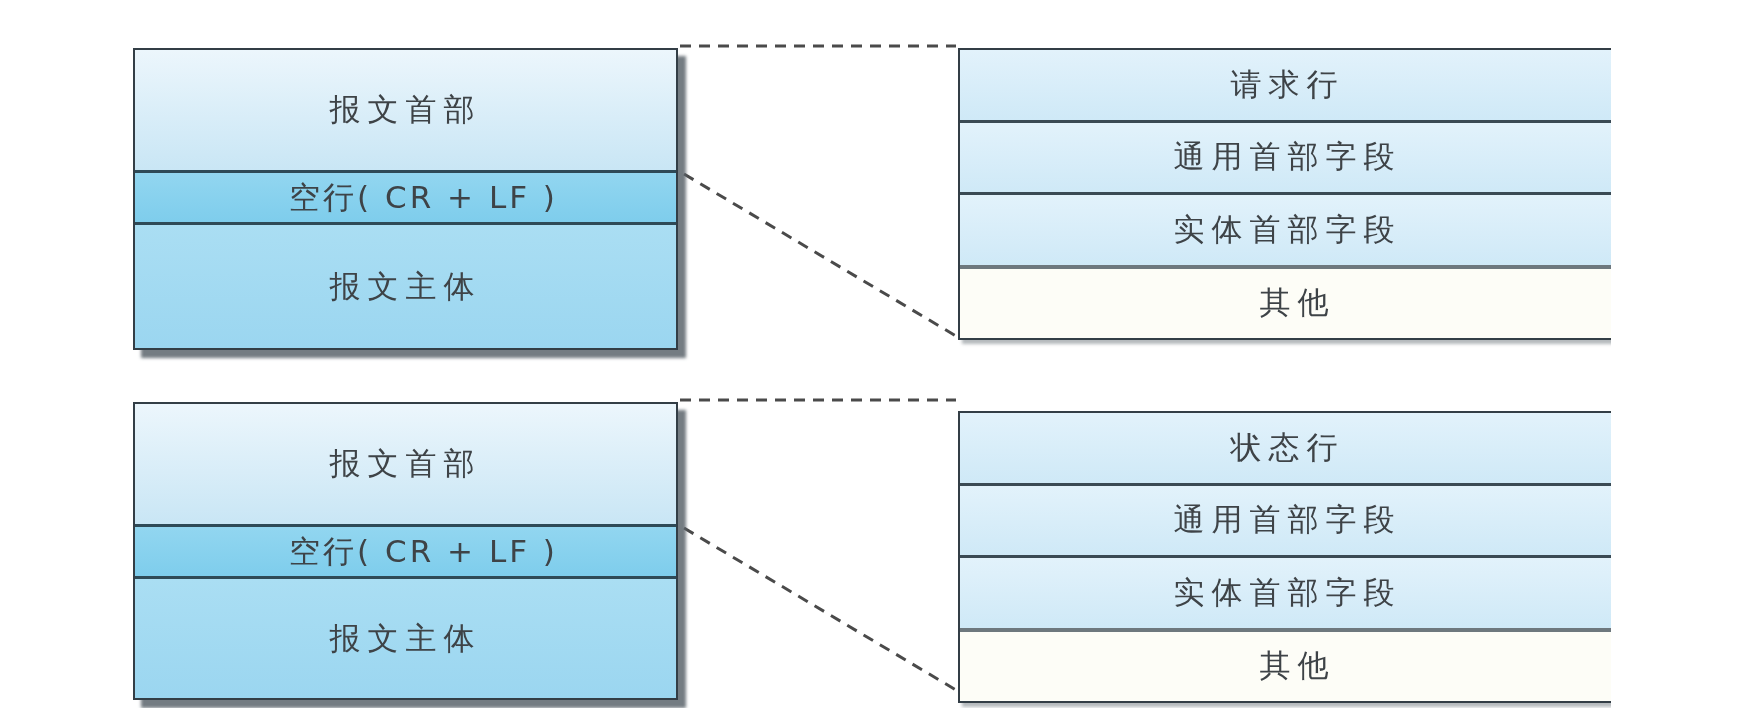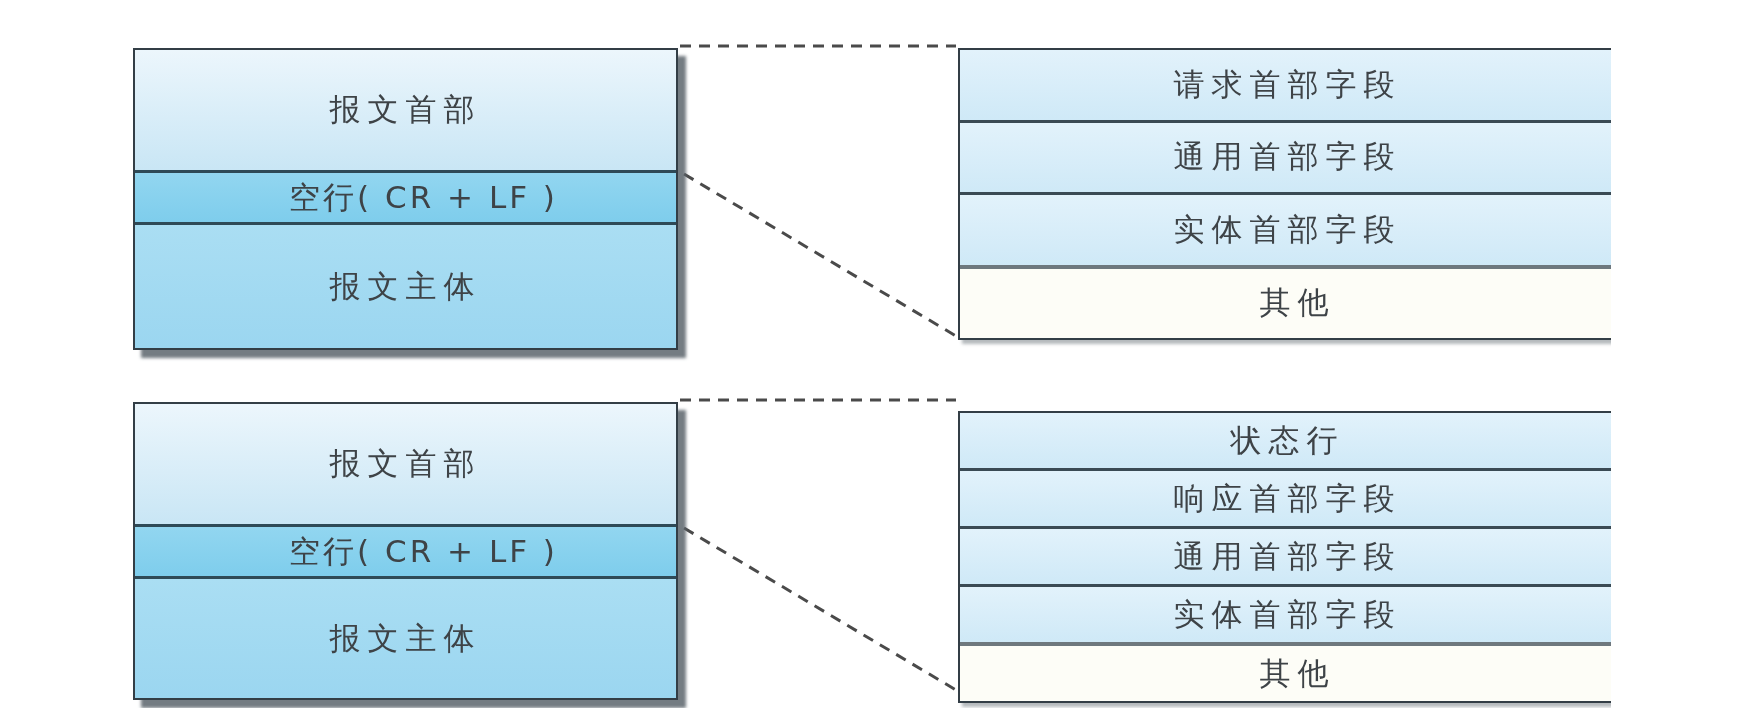--- a/index.html
+++ b/index.html
@@ -104,21 +104,21 @@
     <div class="section sec-blank">
       <span class="label latin-mix">空行( CR + LF )</span>
     </div>
     <div class="section sec-body">
       <span class="label">报文主体</span>
     </div>
   </div>
 
   <div class="box detail-box request">
     <div class="row">
-      <span class="label">请求首部字段</span>
+      <span class="label">请求行</span>
     </div>
     <div class="row">
       <span class="label">通用首部字段</span>
     </div>
     <div class="row">
       <span class="label">实体首部字段</span>
     </div>
     <div class="row row-other">
       <span class="label">其他</span>
     </div>
@@ -134,23 +134,20 @@
     <div class="section sec-body">
       <span class="label">报文主体</span>
     </div>
   </div>
 
   <div class="box detail-box response">
     <div class="row">
       <span class="label">状态行</span>
     </div>
     <div class="row">
-      <span class="label">响应首部字段</span>
-    </div>
-    <div class="row">
       <span class="label">通用首部字段</span>
     </div>
     <div class="row">
       <span class="label">实体首部字段</span>
     </div>
     <div class="row row-other">
       <span class="label">其他</span>
     </div>
   </div>
 

